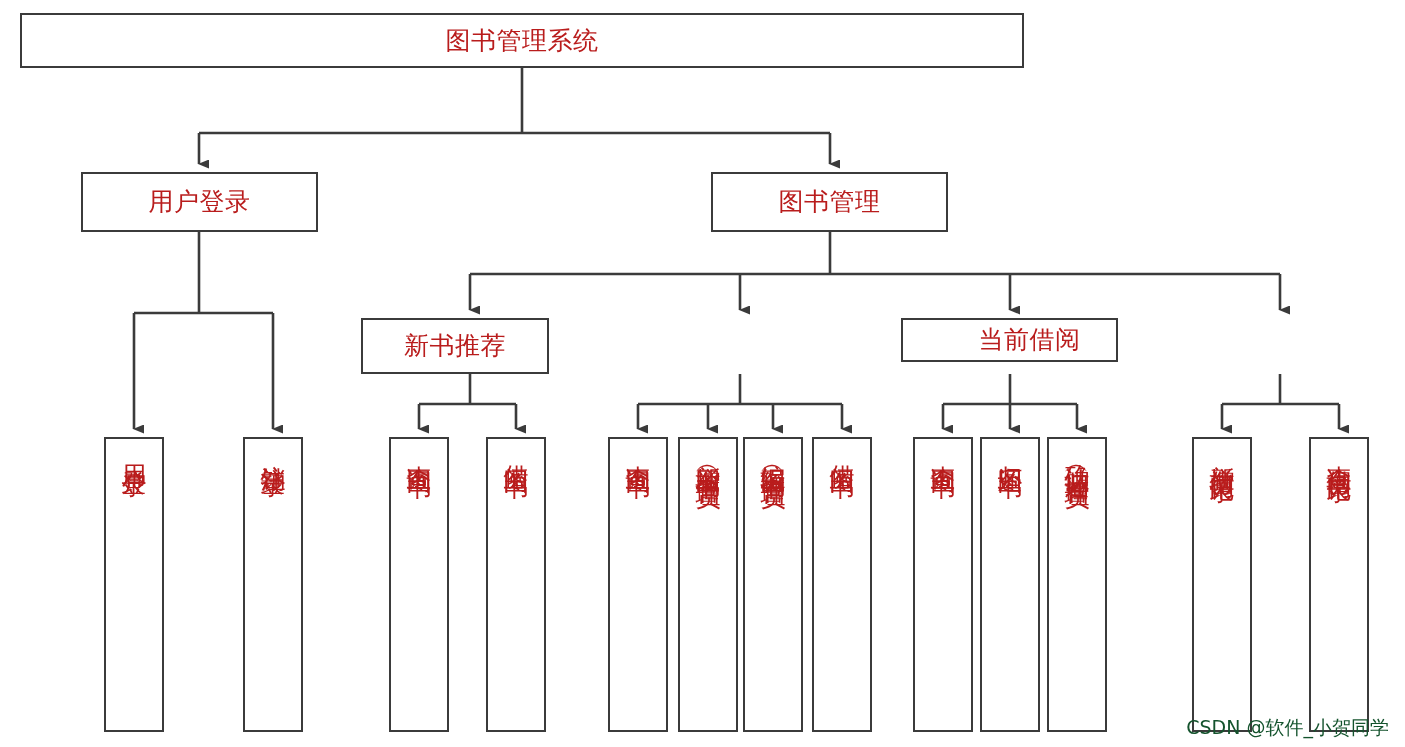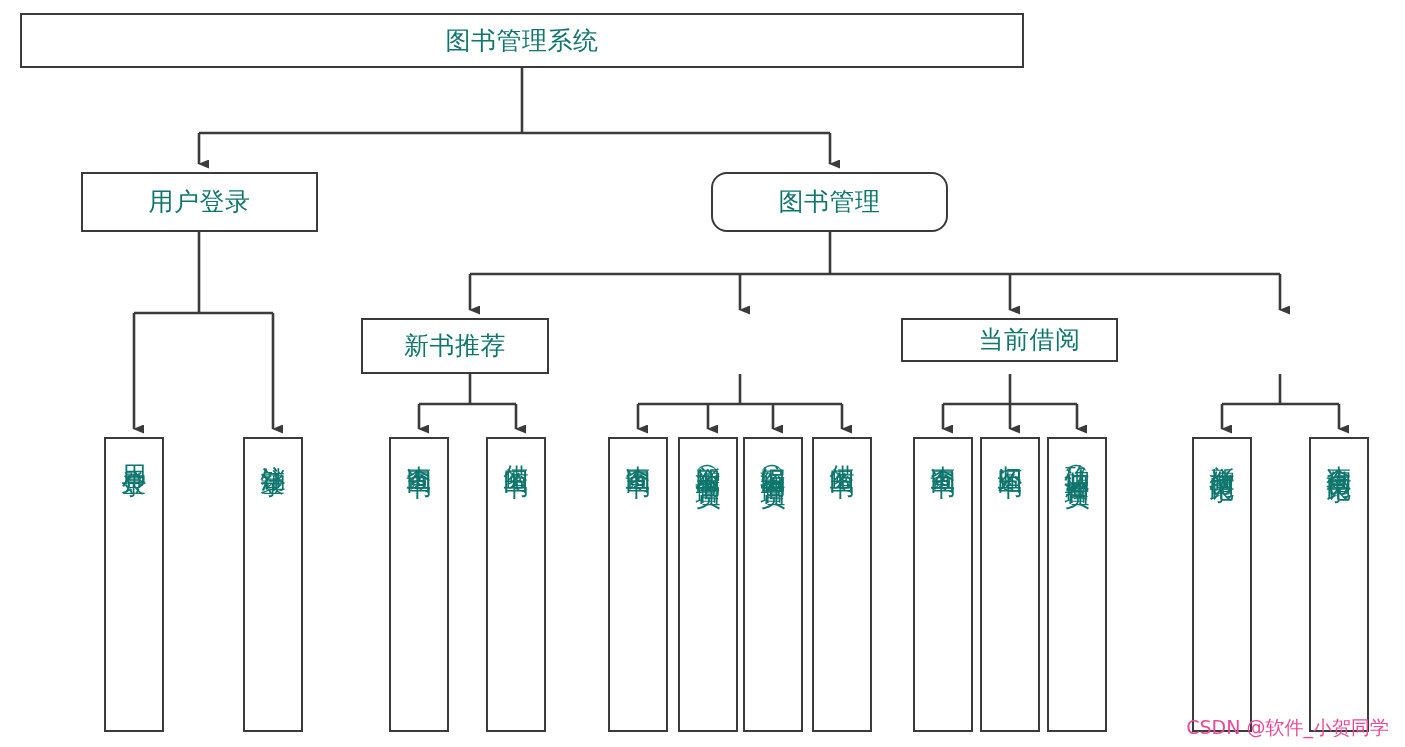--- a/index.html
+++ b/index.html
@@ -23,21 +23,21 @@
     position: absolute;
     box-sizing: border-box;
     border: 2px solid #3b3b3b;
     background: #ffffff;
     display: flex;
     align-items: center;
     justify-content: center;
     z-index: 3;
   }
   .node .label {
-    color: #0f766e;
+    color: #b91c1c;
     line-height: 1.12;
     white-space: pre;
   }
   
   .node.h .label {
     font-size: 25px;
     letter-spacing: 0.5px;
   }
   .node.root .label {
     font-size: 25px;
@@ -64,21 +64,21 @@
     height: 747px;
     z-index: 1;
     pointer-events: none;
   }
   
   #watermark {
     position: absolute;
     right: 16px;
     bottom: 6px;
     font-size: 19px;
-    color: #ec4899;
+    color: #14532d;
     z-index: 5;
     white-space: nowrap;
     font-family: "DejaVu Sans", "Liberation Sans", sans-serif;
     margin-left: 30px;
   }
 </style>
 </head>
 <body>
 
 <div id="diagram-canvas">
@@ -135,21 +135,21 @@
   </svg>
 
   <div class="node h root" style="left:20px; top:13px; width:1004px; height:55px;">
     <span class="label">图书管理系统</span>
   </div>
 
   <div class="node h" style="left:81px; top:172px; width:237px; height:60px;">
     <span class="label">用户登录</span>
   </div>
 
-  <div class="node h" style="left:711px; top:172px; width:237px; height:60px;border-radius:16px;">
+  <div class="node h" style="left:711px; top:172px; width:237px; height:60px;">
     <span class="label">图书管理</span>
   </div>
 
   <div class="node h" style="left:361px; top:318px; width:188px; height:56px;">
     <span class="label">新书推荐</span>
   </div>
 
 
   <div class="node h" style="left:901px; top:318px; width:217px; height:44px;padding-left:40px;">
     <span class="label">当前借阅</span>

